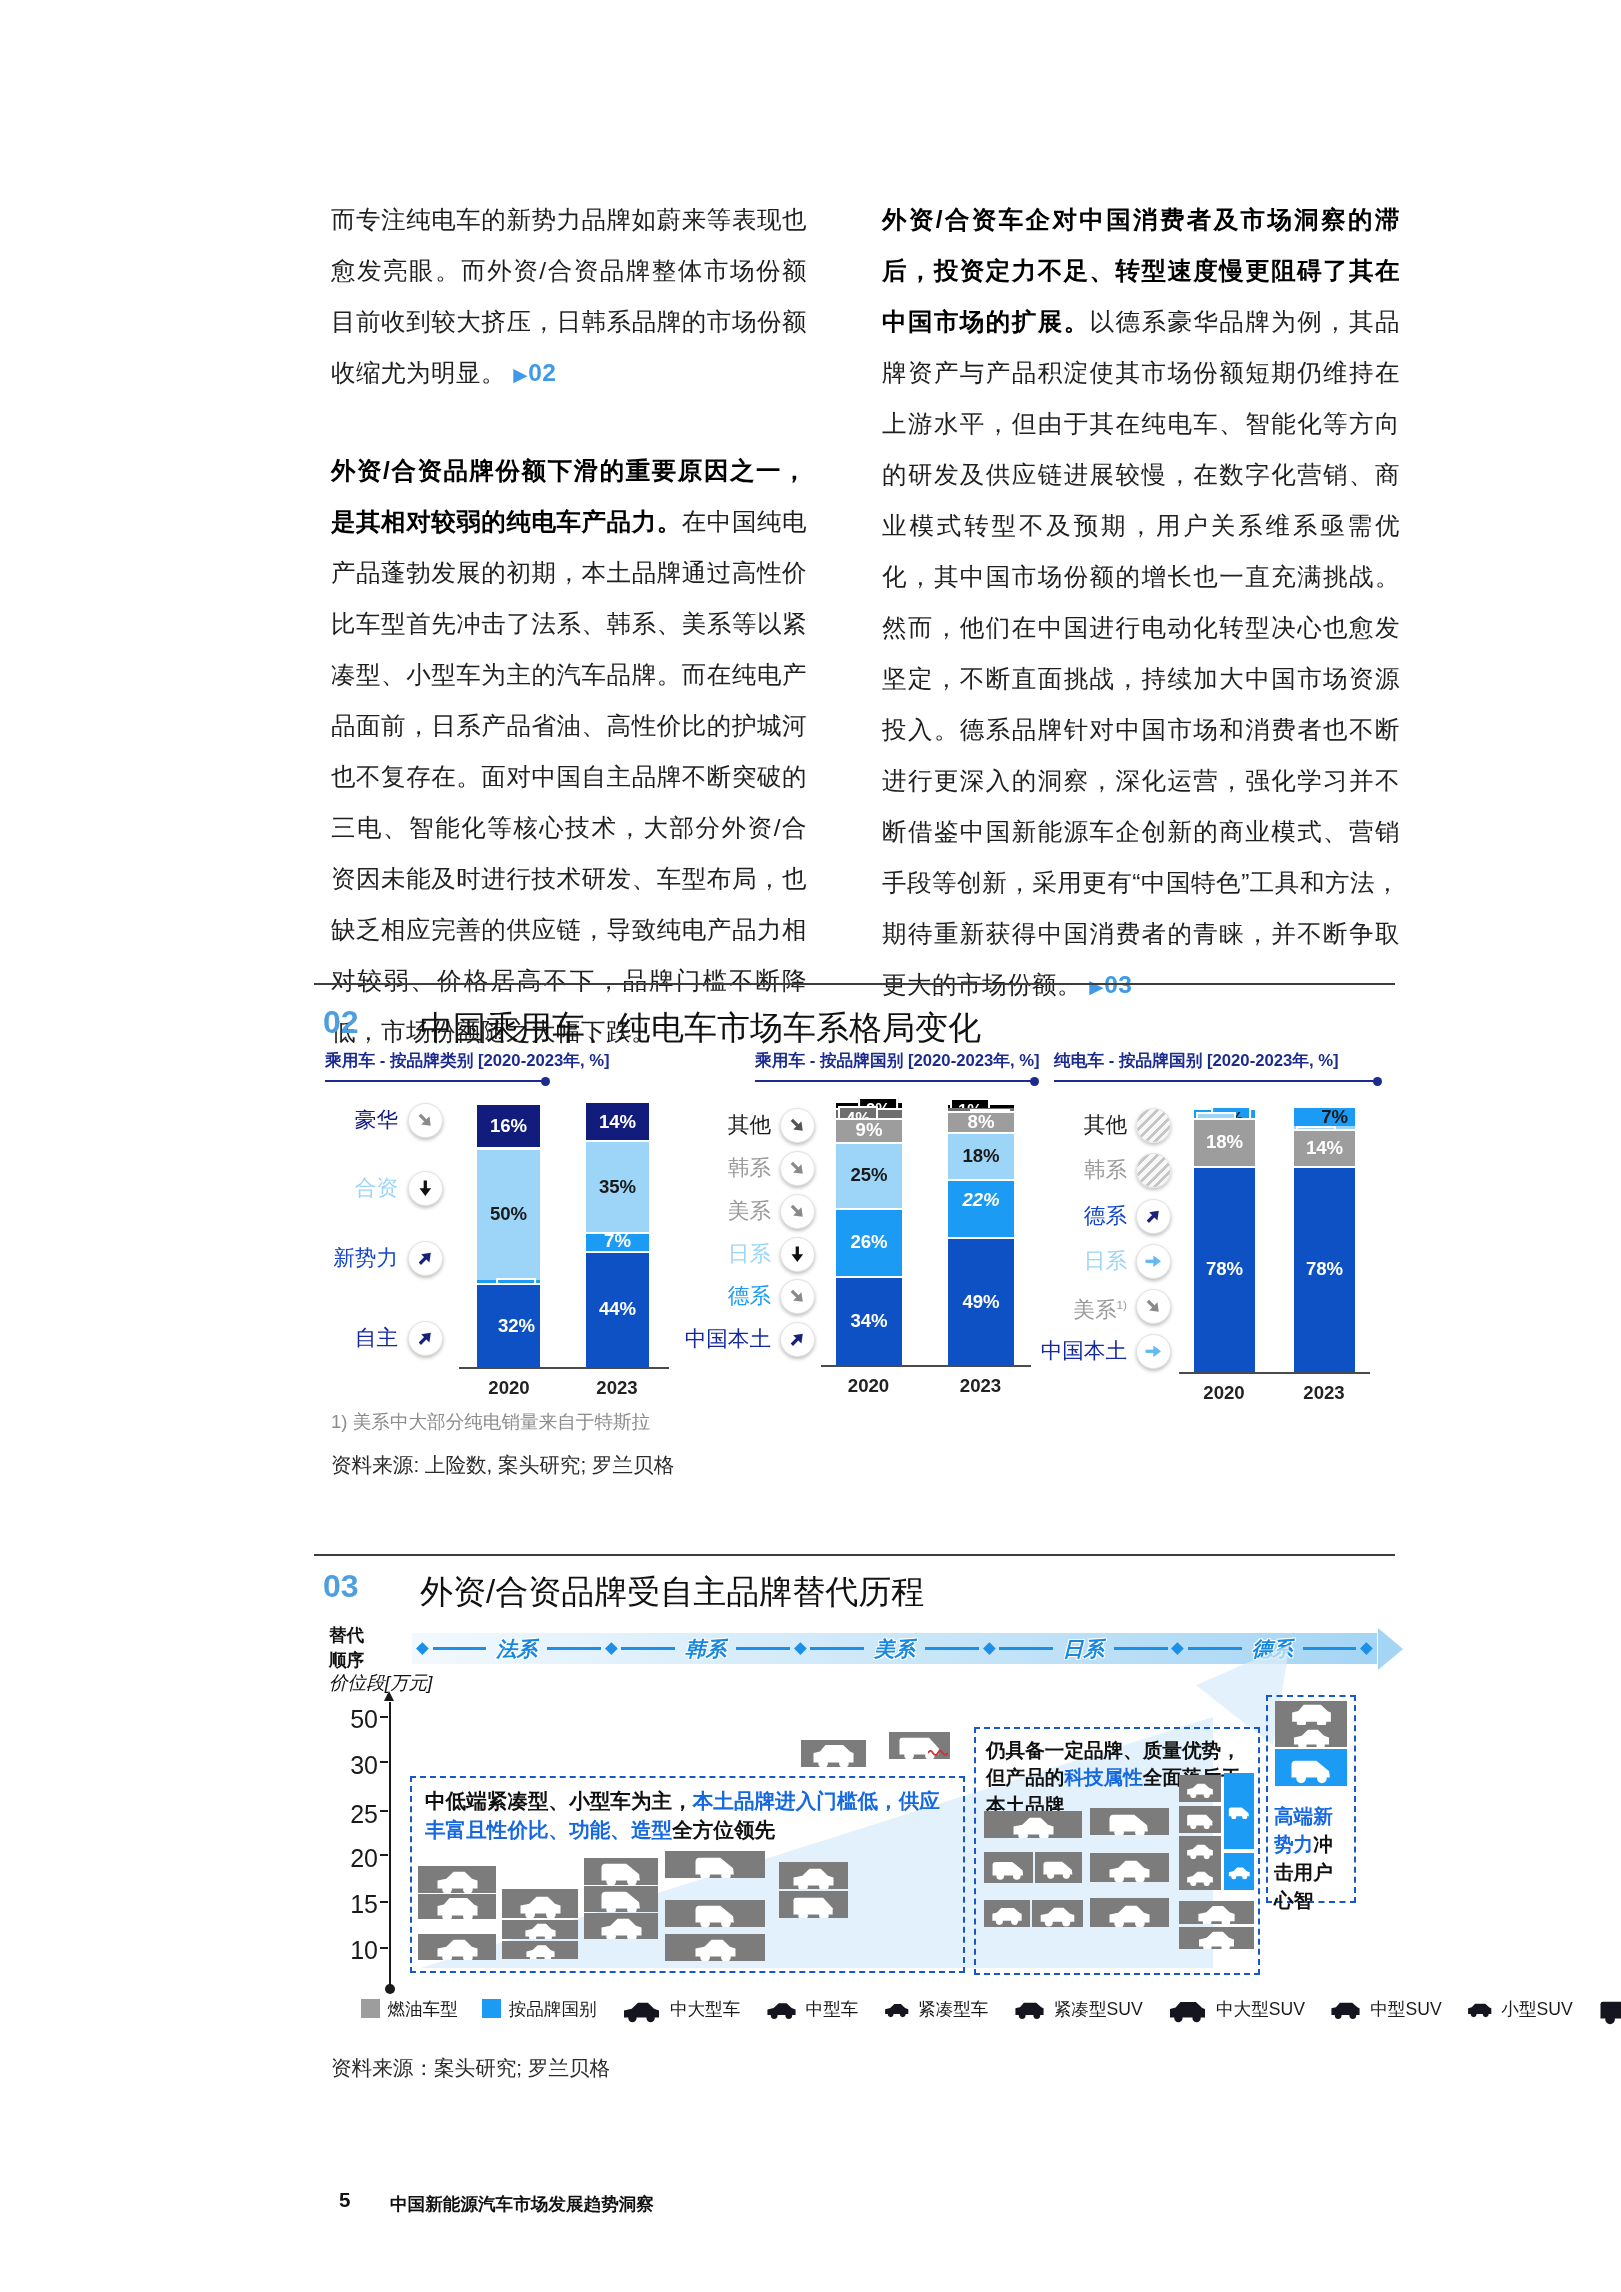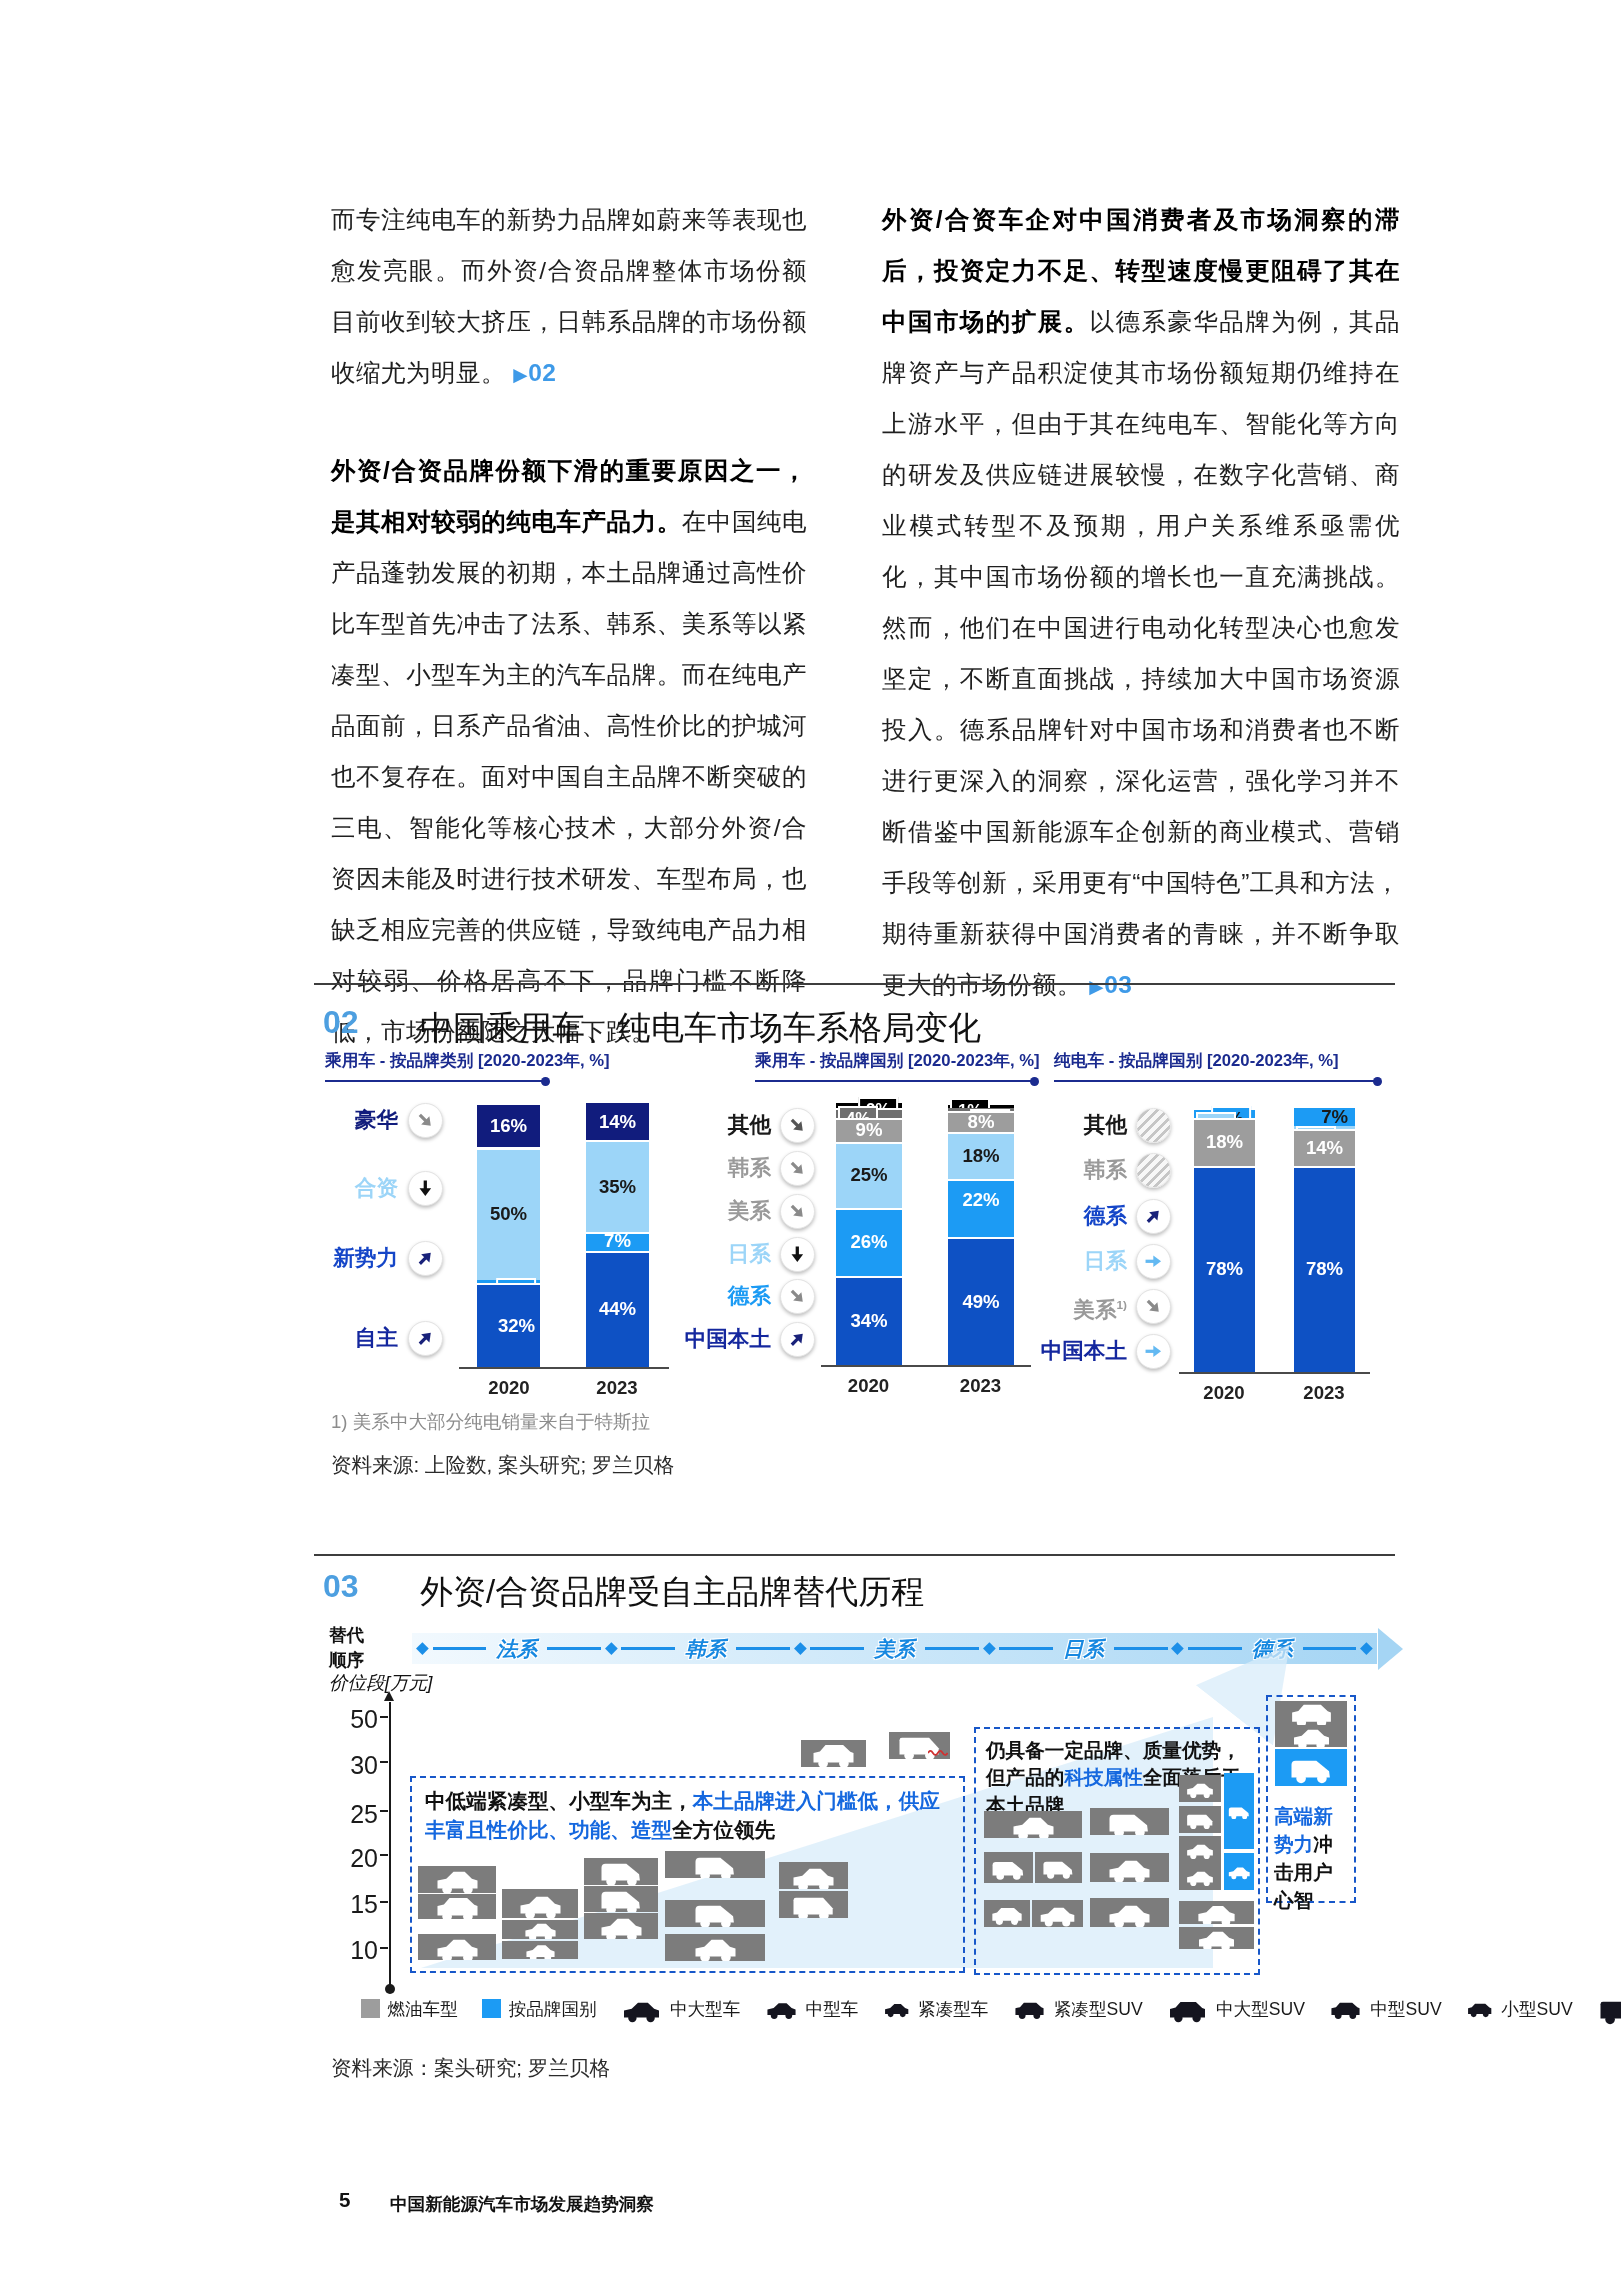--- a/index.html
+++ b/index.html
@@ -9,21 +9,21 @@
   .col p{margin:0 0 45px 0;}
   .col b{color:#000;}
   .ref{color:#3E9AE8;font-weight:bold;white-space:nowrap;}
   .ref .tri{font-size:18.6px;}
   .rule{position:absolute;left:314px;width:1081px;height:2px;background:#3d3d3d;}
   .sec-num{position:absolute;font-size:32px;font-weight:bold;color:#4D9FE0;}
   .sec-title{position:absolute;font-size:33px;font-weight:normal;color:#111;}
   .subtitle{position:absolute;border-bottom:2.9px solid #1B2B8F;padding-bottom:7.8px;font-size:16.7px;
             font-weight:bold;color:#1B2B8F;white-space:nowrap;}
   .subtitle .dot{position:absolute;right:-2.9px;bottom:-5.9px;width:8.8px;height:8.8px;border-radius:50%;background:#1B2B8F;}
-  .legend-label{position:absolute;font-size:21.6px;font-weight:bold;text-align:right;line-height:33px;white-space:nowrap;}
+  .legend-label{position:absolute;font-size:21.6px;font-weight:normal;text-align:right;line-height:33px;white-space:nowrap;}
   .legend-label sup{font-size:11.8px;}
   .legend-circle{position:absolute;width:33px;height:33px;border-radius:50%;background:#fff;border:1px solid #E3E3E3;
                  box-shadow:0 2px 3.9px rgba(0,0,0,.25);display:flex;align-items:center;justify-content:center;}
   .legend-circle svg{width:18.6px;height:18.6px;}
   .hatched{background:repeating-linear-gradient(135deg,#C6C6C6 0 2.9px,#F7F7F7 2.9px 6.9px);}
   .bar-seg{position:absolute;box-sizing:border-box;}
   .seg-sep{border-top:2px solid #fff;}
   .bar-label{position:absolute;display:flex;align-items:center;justify-content:center;
              font-size:18.6px;font-weight:bold;pointer-events:none;box-sizing:border-box;}
   .chip{position:absolute;font-size:16.7px;font-weight:bold;line-height:18.6px;padding:2px 5.9px;border:2px solid #fff;white-space:nowrap;}
@@ -310,21 +310,21 @@
     <div class="year-label" style="left: 822px; top: 1375px; width: 93px;">2020</div>
     <div class="bar-seg" style="left: 948px; top: 1105px; width: 66px; height: 2.6px; background: rgb(0, 0, 0);"></div>
     <div class="chip" style="top: 1098px; background: rgb(0, 0, 0); color: rgb(255, 255, 255); left: 950px;">1%</div>
     <div class="bar-seg" style="left: 948px; top: 1108px; width: 66px; height: 2.6px; background: rgb(111, 111, 111);"></div>
     <div class="chip" style="top: 1109px; background: rgb(143, 143, 143); color: rgb(255, 255, 255); left: 1010px; transform: translateX(-100%);">1%</div>
     <div class="bar-seg seg-sep" style="left: 948px; top: 1111px; width: 66px; height: 21px; background: rgb(157, 157, 157);"></div>
     <div class="bar-label" style="left: 948px; top: 1111px; width: 66px; height: 21px; color: rgb(255, 255, 255);">8%</div>
     <div class="bar-seg seg-sep" style="left: 948px; top: 1132px; width: 66px; height: 47px; background: rgb(156, 213, 248);"></div>
     <div class="bar-label" style="left: 948px; top: 1132px; width: 66px; height: 47px; color: rgb(26, 26, 26);">18%</div>
     <div class="bar-seg seg-sep" style="left: 948px; top: 1179px; width: 66px; height: 58px; background: rgb(28, 155, 244);"></div>
-    <div class="bar-label" style="left: 948px; top: 1179px; width: 66px; height: 42px; color: rgb(255, 255, 255);">22%</div>
+    <div class="bar-label" style="left: 948px; top: 1179px; width: 66px; height: 42px; color: rgb(255, 255, 255); font-style: italic;">22%</div>
     <div class="bar-seg seg-sep" style="left: 948px; top: 1237px; width: 66px; height: 129px; background: rgb(14, 81, 196);"></div>
     <div class="bar-label" style="left: 948px; top: 1237px; width: 66px; height: 129px; color: rgb(255, 255, 255);">49%</div>
     <div class="year-label" style="left: 934px; top: 1375px; width: 93px;">2023</div>
     <div class="baseline" style="left: 821px; top: 1365px; width: 210px;"></div>
     <div class="legend-label" style="left: 951px; top: 1108px; width: 176px; color: rgb(26, 26, 26);">其他</div>
     <div class="legend-circle hatched" style="left: 1136px; top: 1108px;"></div>
     <div class="legend-label" style="left: 951px; top: 1153px; width: 176px; color: rgb(154, 154, 154);">韩系</div>
     <div class="legend-circle hatched" style="left: 1136px; top: 1153px;"></div>
     <div class="legend-label" style="left: 951px; top: 1199px; width: 176px; color: rgb(21, 70, 200);">德系</div>
     <div class="legend-circle" style="left: 1136px; top: 1199px;">

